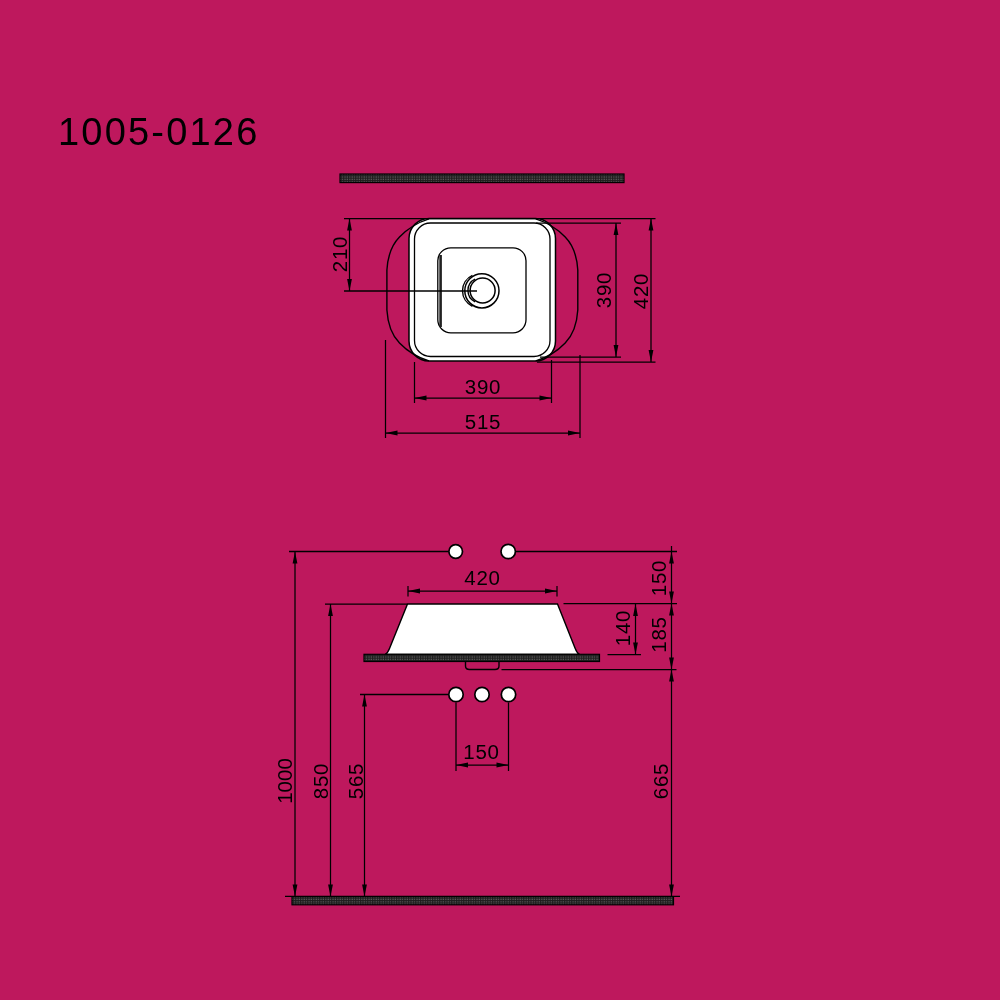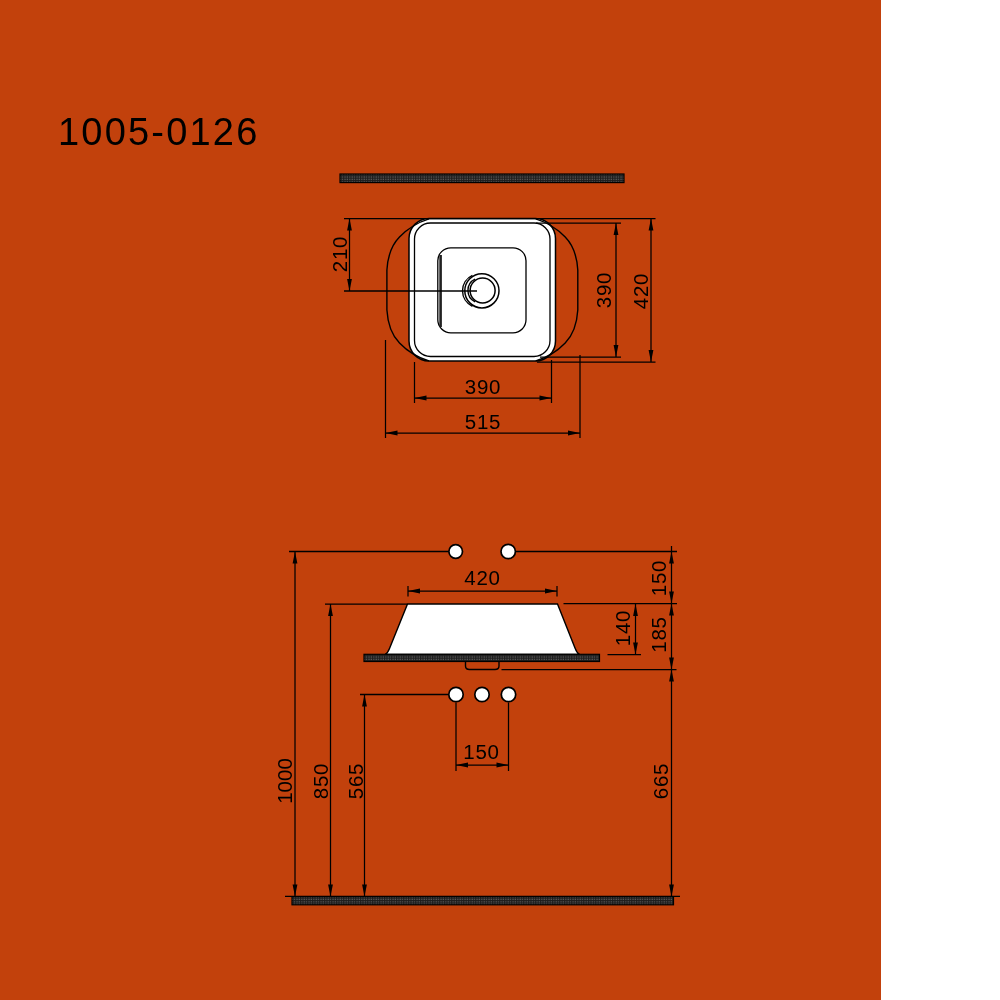--- a/index.html
+++ b/index.html
@@ -1,16 +1,16 @@
 <!DOCTYPE html>
 <html><head>
 <meta charset="utf-8">
 <style>
   html,body{margin:0;padding:0;background:#ffffff;}
-  .page{width:881px;height:1000px;position:relative;background:#c2410c;}
+  .page{width:1000px;height:1000px;position:relative;background:#be185d;}
   svg{display:block;}
   text{font-family:"Liberation Sans", sans-serif;fill:#000;}
 </style>
 </head>
 <body>
 <div class="page">
 <svg width="1000" height="1000" viewBox="0 0 1000 1000">
 <defs>
   <pattern id="hatch" width="2.4" height="2.4" patternUnits="userSpaceOnUse">
     <rect width="2.4" height="2.4" fill="#1e1e1e"></rect>

